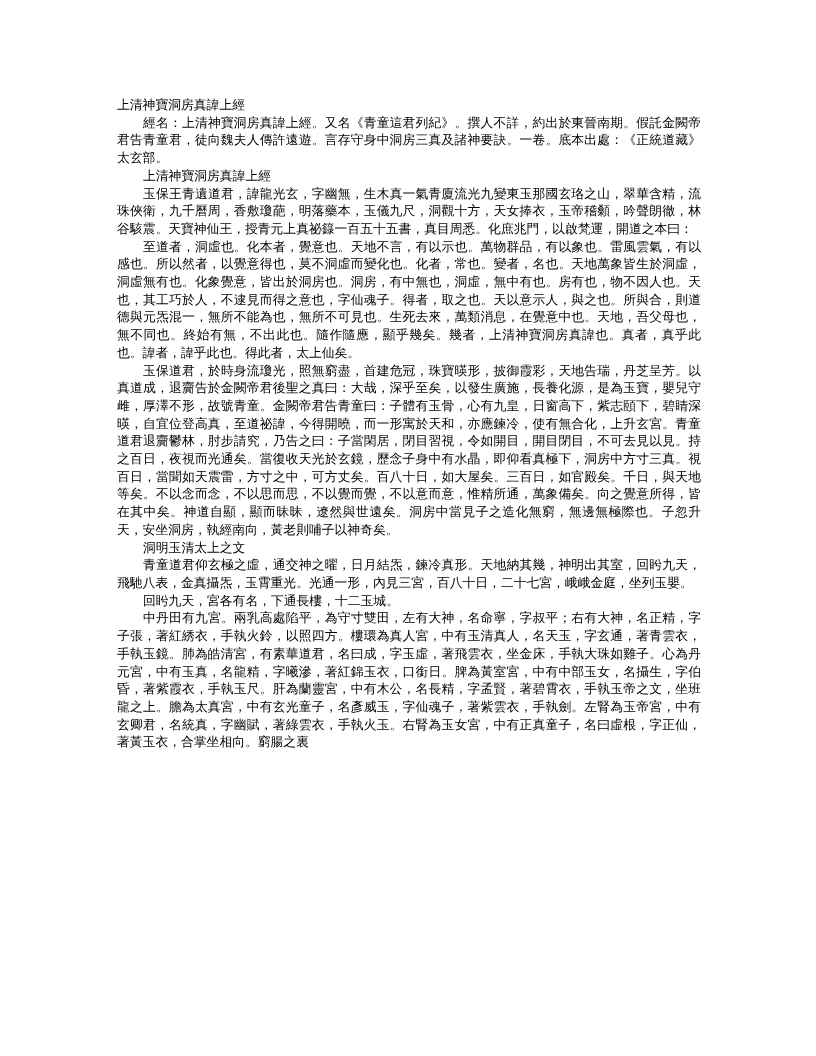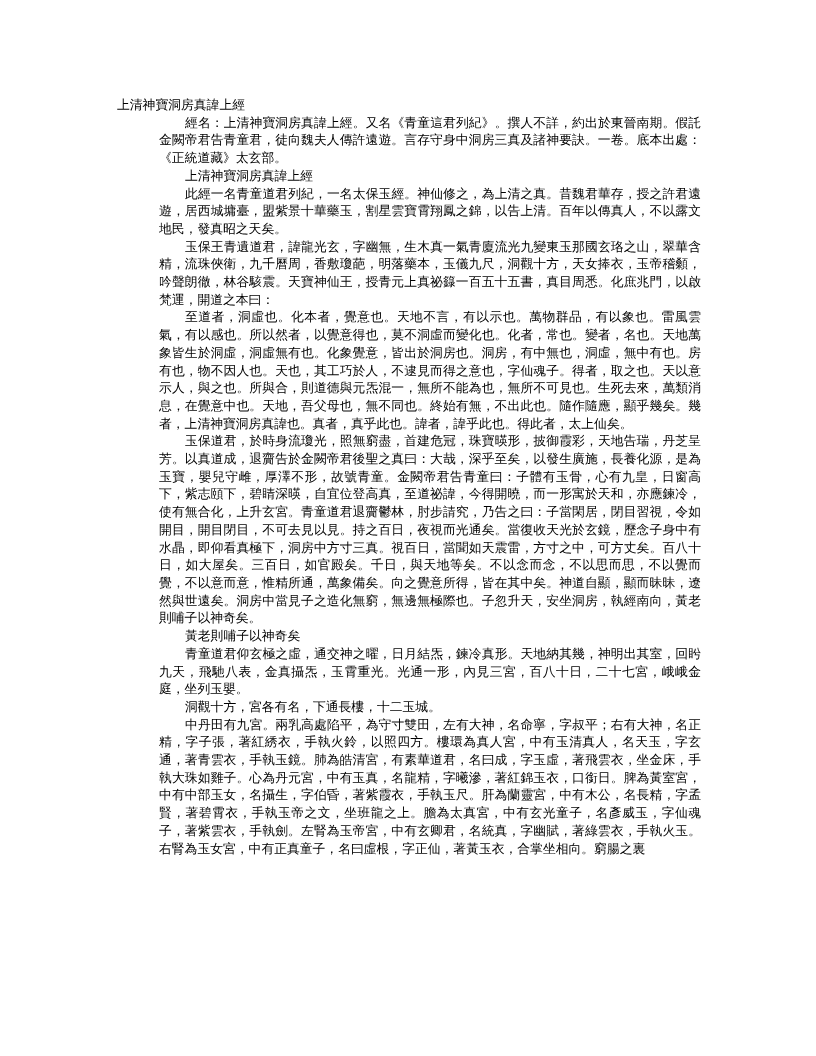--- a/index.html
+++ b/index.html
@@ -32,36 +32,34 @@
     font-size: 12.8px;
     line-height: 17.7px;
     text-align: justify;
     text-justify: inter-character;
     letter-spacing: 0;
     word-break: break-all;
     font-family: "DejaVu Serif", "Liberation Serif", serif;
   }
   .para.indent {
     text-indent: 26px;
-    margin-left: 42px;
   }
   .para.flush {
     text-indent: 0;
   }
 </style>
 </head>
 <body>
 
 <div id="page">
   <div id="text-body">
     <p class="para flush">上清神寶洞房真諱上經</p>
     <p class="para indent">經名：上清神寶洞房真諱上經。又名《青童這君列紀》。撰人不詳，約出於東晉南期。假託金闕帝君告青童君，徒向魏夫人傳許遠遊。言存守身中洞房三真及諸神要訣。一卷。底本出處：《正統道藏》太玄部。</p>
     <p class="para indent">上清神寶洞房真諱上經</p>
-    <p class="para indent">此經一名青童道君列紀，一名太保玉經。神仙修之，為上清之真。昔魏君華存，授之許君遠遊，居西城墉臺，盟紫景十華藥玉，割星雲寶霄翔鳳之錦，以告上清。百年以傳真人，不以露文地民，發真昭之天矣。</p>
     <p class="para indent">玉保王青遺道君，諱龍光玄，字幽無，生木真一氣青廈流光九變東玉那國玄珞之山，翠華含精，流珠俠衛，九千曆周，香敷瓊葩，明落藥本，玉儀九尺，洞觀十方，天女捧衣，玉帝稽顙，吟聲朗徹，林谷駭震。天寶神仙王，授青元上真祕籙一百五十五書，真目周悉。化庶兆門，以啟梵運，開道之本曰：</p>
     <p class="para indent">至道者，洞虛也。化本者，覺意也。天地不言，有以示也。萬物群品，有以象也。雷風雲氣，有以感也。所以然者，以覺意得也，莫不洞虛而變化也。化者，常也。變者，名也。天地萬象皆生於洞虛，洞虛無有也。化象覺意，皆出於洞房也。洞房，有中無也，洞虛，無中有也。房有也，物不因人也。天也，其工巧於人，不逮見而得之意也，字仙魂子。得者，取之也。天以意示人，與之也。所與合，則道德與元炁混一，無所不能為也，無所不可見也。生死去來，萬類消息，在覺意中也。天地，吾父母也，無不同也。終始有無，不出此也。隨作隨應，顯乎幾矣。幾者，上清神寶洞房真諱也。真者，真乎此也。諱者，諱乎此也。得此者，太上仙矣。</p>
     <p class="para indent">玉保道君，於時身流瓊光，照無窮盡，首建危冠，珠寶暎形，披御霞彩，天地告瑞，丹芝呈芳。以真道成，退齎告於金闕帝君後聖之真曰：大哉，深乎至矣，以發生廣施，長養化源，是為玉寶，嬰兒守雌，厚澤不形，故號青童。金闕帝君告青童曰：子體有玉骨，心有九皇，日窗高下，紫志頤下，碧睛深暎，自宜位登高真，至道祕諱，今得開曉，而一形寓於天和，亦應鍊冷，使有無合化，上升玄宮。青童道君退齎鬱林，肘步請究，乃告之曰：子當閑居，閉目習視，令如開目，開目閉目，不可去見以見。持之百日，夜視而光通矣。當復收天光於玄鏡，歷念子身中有水晶，即仰看真極下，洞房中方寸三真。視百日，當聞如天震雷，方寸之中，可方丈矣。百八十日，如大屋矣。三百日，如官殿矣。千日，與天地等矣。不以念而念，不以思而思，不以覺而覺，不以意而意，惟精所通，萬象備矣。向之覺意所得，皆在其中矣。神道自顯，顯而昧昧，遼然與世遠矣。洞房中當見子之造化無窮，無邊無極際也。子忽升天，安坐洞房，執經南向，黃老則哺子以神奇矣。</p>
-    <p class="para indent">黃老則哺子以神奇矣</p>
+    <p class="para indent">洞明玉清太上之文</p>
     <p class="para indent">青童道君仰玄極之虛，通交神之曜，日月結炁，鍊冷真形。天地納其幾，神明出其室，回盻九天，飛馳八表，金真攝炁，玉霄重光。光通一形，內見三宮，百八十日，二十七宮，峨峨金庭，坐列玉嬰。</p>
-    <p class="para indent">洞觀十方，宮各有名，下通長樓，十二玉城。</p>
+    <p class="para indent">回盻九天，宮各有名，下通長樓，十二玉城。</p>
     <p class="para indent">中丹田有九宮。兩乳高處陷平，為守寸雙田，左有大神，名命寧，字叔平；右有大神，名正精，字子張，著紅綉衣，手執火鈴，以照四方。樓環為真人宮，中有玉清真人，名天玉，字玄通，著青雲衣，手執玉鏡。肺為皓清宮，有素華道君，名曰成，字玉虛，著飛雲衣，坐金床，手執大珠如雞子。心為丹元宮，中有玉真，名龍精，字曦滲，著紅錦玉衣，口銜日。脾為黃室宮，中有中部玉女，名攝生，字伯昏，著紫霞衣，手執玉尺。肝為蘭靈宮，中有木公，名長精，字孟賢，著碧霄衣，手執玉帝之文，坐班龍之上。膽為太真宮，中有玄光童子，名彥威玉，字仙魂子，著紫雲衣，手執劍。左腎為玉帝宮，中有玄卿君，名統真，字幽賦，著綠雲衣，手執火玉。右腎為玉女宮，中有正真童子，名曰虛根，字正仙，著黃玉衣，合掌坐相向。窮腸之裏</p>
   </div>
 </div>
 
 </body></html>

